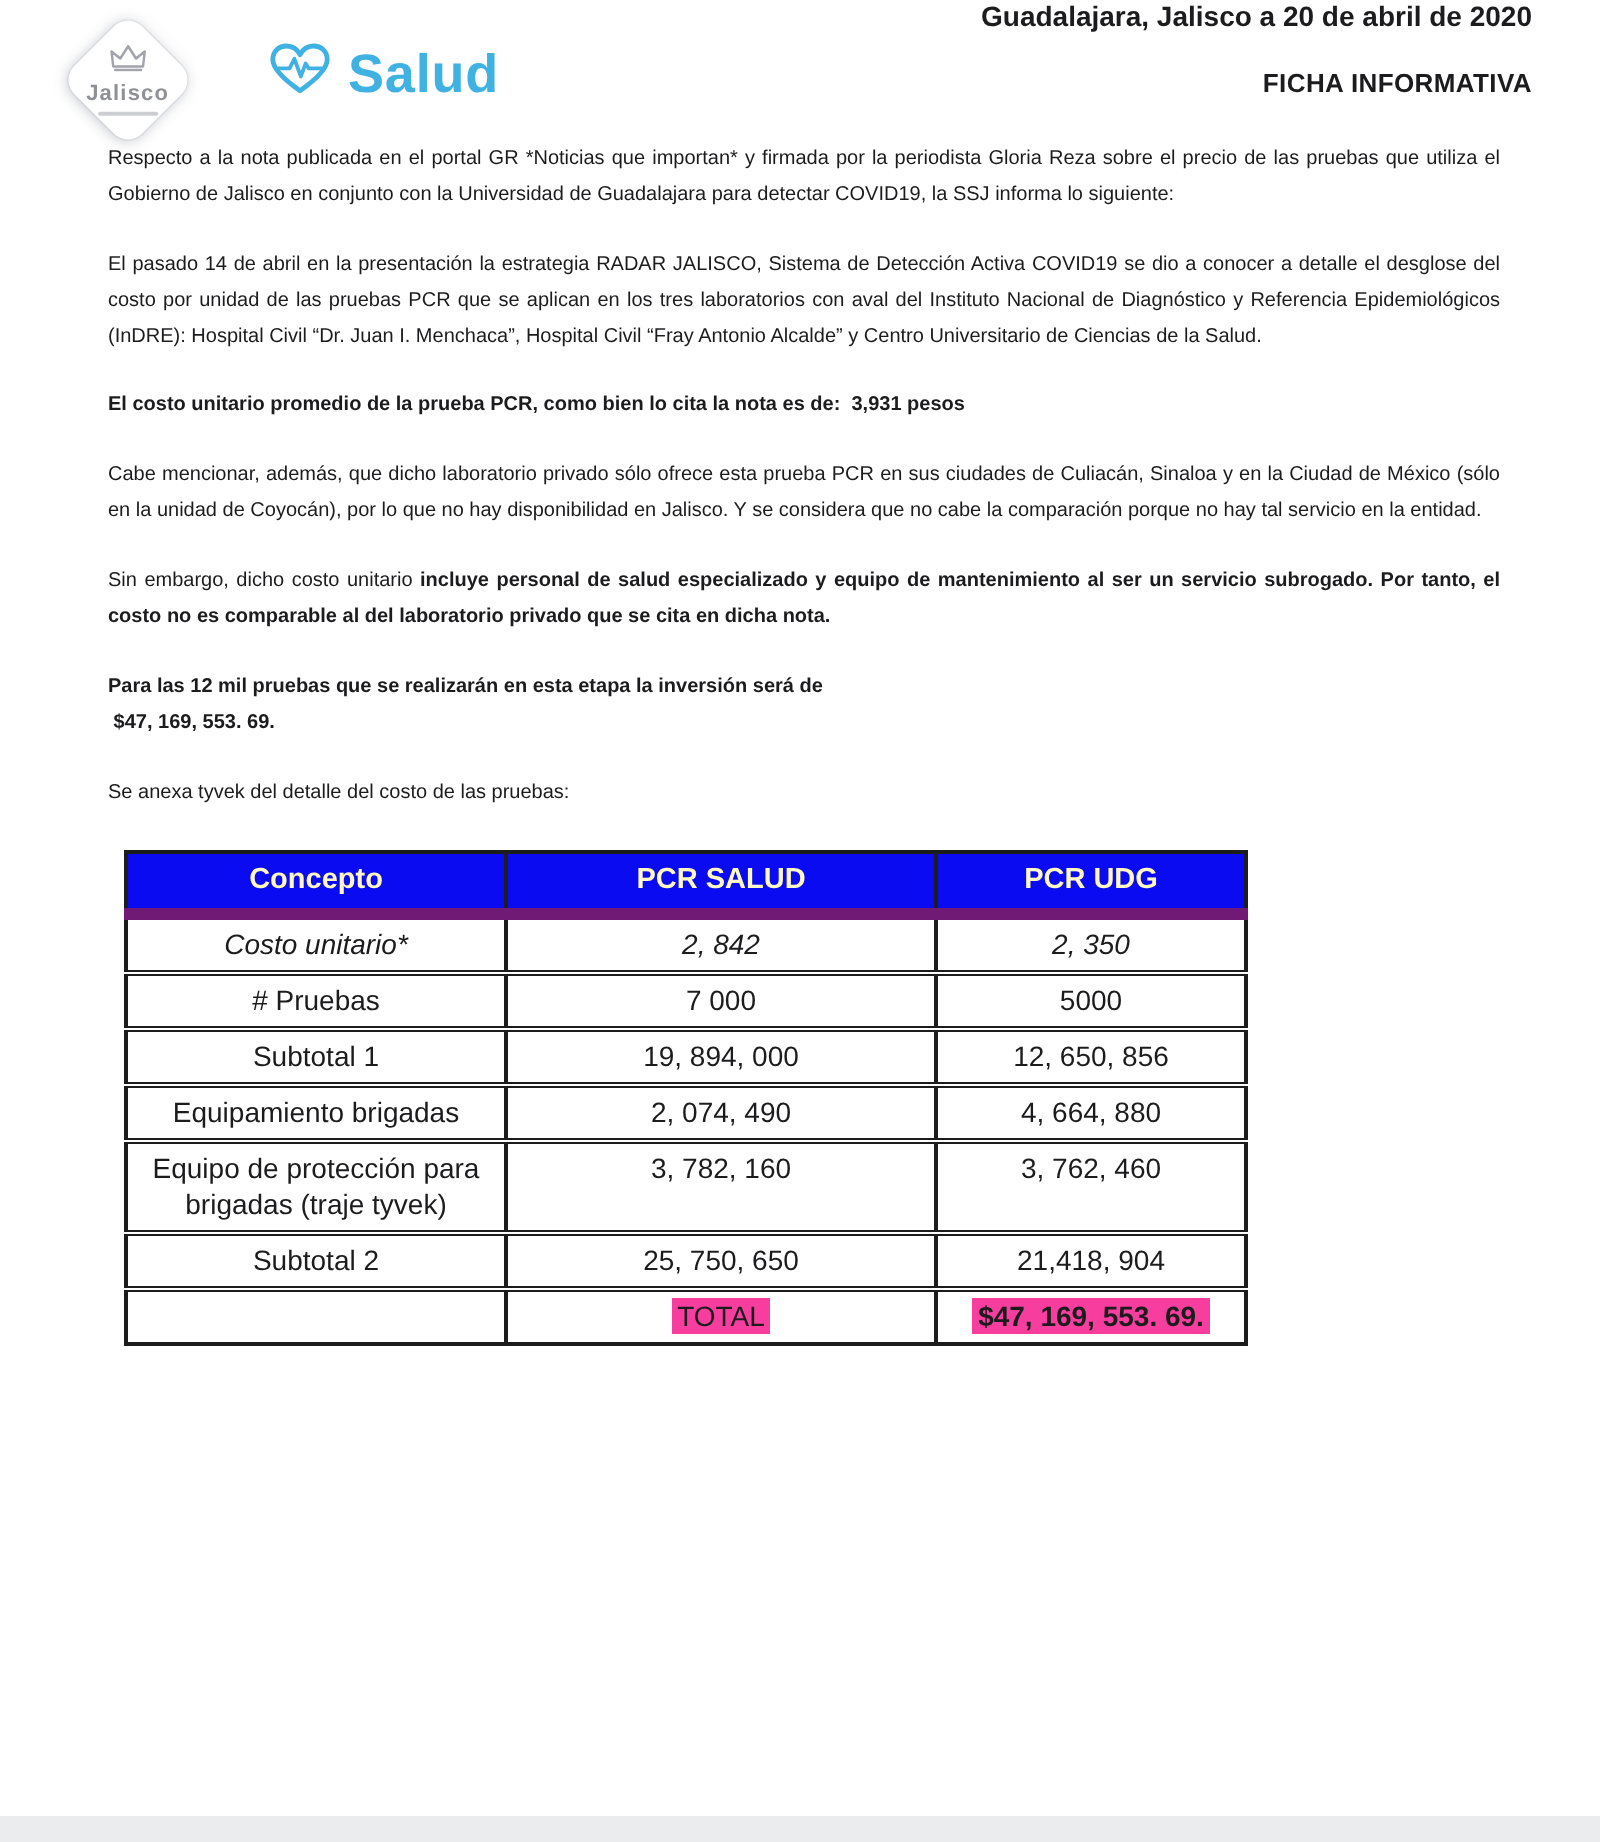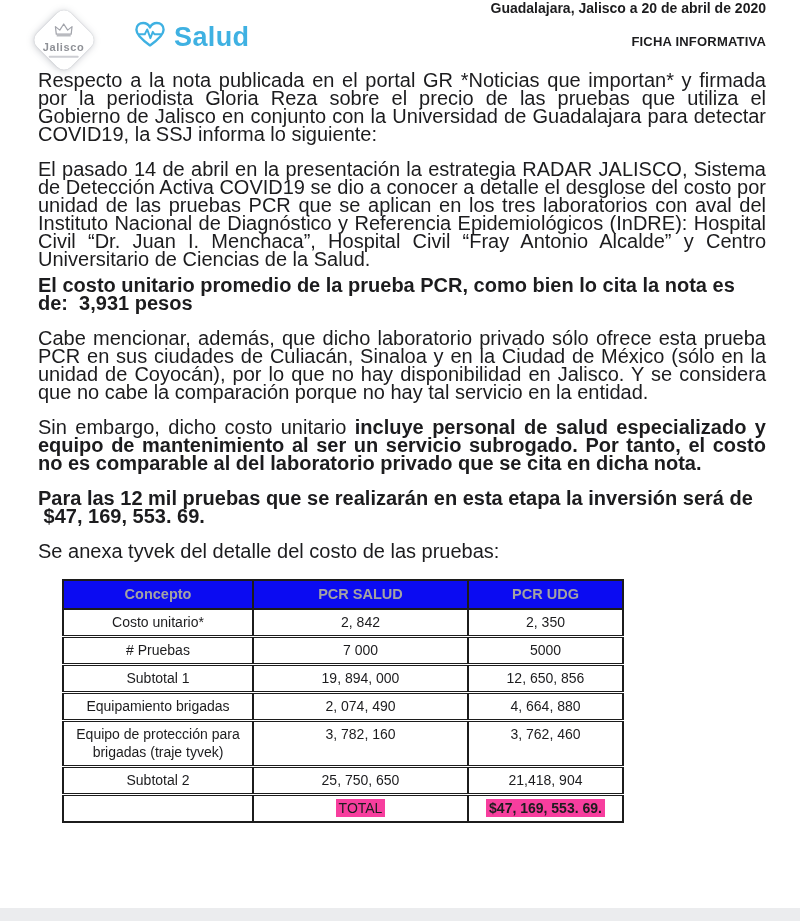--- a/index.html
+++ b/index.html
@@ -60,52 +60,52 @@
     font-size:14px;
   }
   .title{
     margin:18px 0 0 0;
     text-align:right;
     font-size:13px;
     font-weight:bold;
     letter-spacing:.2px;
   }
   #paragraphs p{
-    margin:0;
-    font-size:20px;
+    margin:16px;
+    font-size:10px;
     line-height:18px;
     white-space:pre-wrap;
   }
   #paragraphs p.justify{text-align:justify;}
   
   table.cost{
     border-collapse:collapse;
     margin:19px 0 0 24px;
     width:560px;
     table-layout:fixed;
     font-size:14px;
   }
   table.cost th{
     background:var(--header-blue);
-    color:#a3a3a3;
+    color:#fef9c3;
     font-weight:bold;
     font-size:14.5px;
     padding:5px 2px 6px;
     border:2px solid #1c1c1c;
     text-align:center;
   }
   table.cost td{
     border:2px solid #1c1c1c;
     border-top:3px double #1c1c1c;
     text-align:center;
     vertical-align:top;
     padding:3px 6px 4px;
     line-height:18px;
   }
-  table.cost tbody tr:first-child td{border-top:2px solid #701a75;}
+  table.cost tbody tr:first-child td{border-top:6px solid #701a75;font-style:italic;}
   .hl{
     background:var(--pink);
     padding:1px 3px;
   }
   .bottom-strip{
     position:absolute;left:0;bottom:0;
     width:100%;height:13px;
     background:#ebecee;
   }
 </style>

